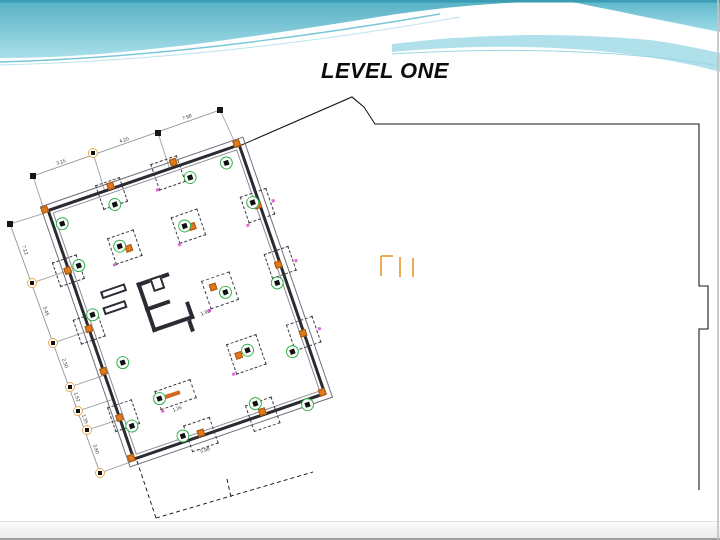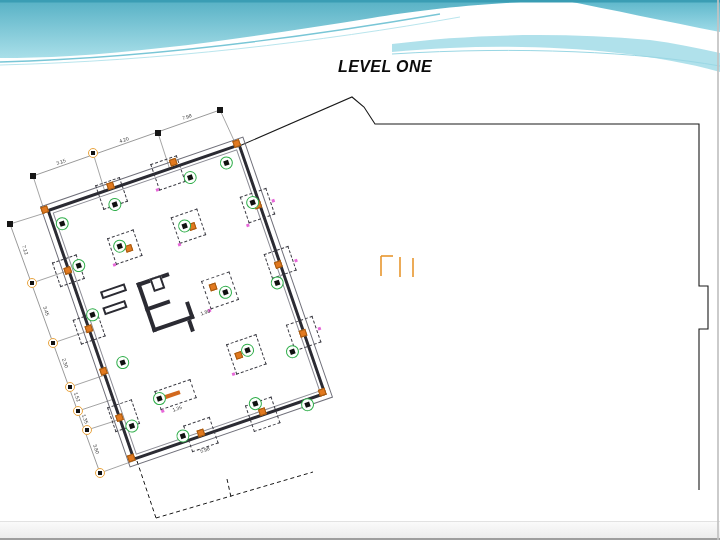--- a/index.html
+++ b/index.html
@@ -1,21 +1,21 @@
 <!DOCTYPE html>
 <html><head>
 <meta charset="utf-8">
 <style>
   html,body{margin:0;padding:0;}
   body{width:720px;height:540px;position:relative;overflow:hidden;background:#fff;
        font-family:"Liberation Sans", sans-serif;}
   .slide{position:absolute;inset:0;overflow:hidden;background:#fff;}
   .hdr{position:absolute;left:0;top:0;width:720px;height:92px;pointer-events:none;}
   .slide-title{position:absolute;left:385px;top:58px;transform:translateX(-50%);
-       font-size:16px;font-weight:bold;font-style:italic;color:#0b0b0b;letter-spacing:.4px;white-space:nowrap;}
+       font-size:22px;font-weight:bold;font-style:italic;color:#0b0b0b;letter-spacing:.4px;white-space:nowrap;}
   #overlay{position:absolute;left:0;top:0;width:720px;height:540px;pointer-events:none;}
   #plan{position:absolute;left:85px;top:170px;width:203px;height:264px;transform:rotate(-19deg);}
   .wall-outer{position:absolute;left:-6px;top:-6px;right:-6px;bottom:-6px;border:1px solid #70707a;}
   .wall-main{position:absolute;left:-1px;top:-1px;right:-1px;bottom:-1px;border:3px solid #2b2b33;}
   .wall-inner{position:absolute;left:4px;top:4px;right:4px;bottom:4px;border:1px solid #8d8d96;}
   .gmark{position:absolute;width:13px;height:13px;border-radius:50%;box-sizing:border-box;
        border:1.5px solid #2fae4a;background:#fdfffd;}
   .gmark i{position:absolute;left:50%;top:50%;width:5px;height:5px;margin:-2.5px 0 0 -2.5px;background:#111;}
   .omark{position:absolute;width:7px;height:7px;box-sizing:border-box;background:#e2791f;border:1px solid #a35a12;}
   .ring{position:absolute;width:10px;height:10px;border-radius:50%;box-sizing:border-box;

